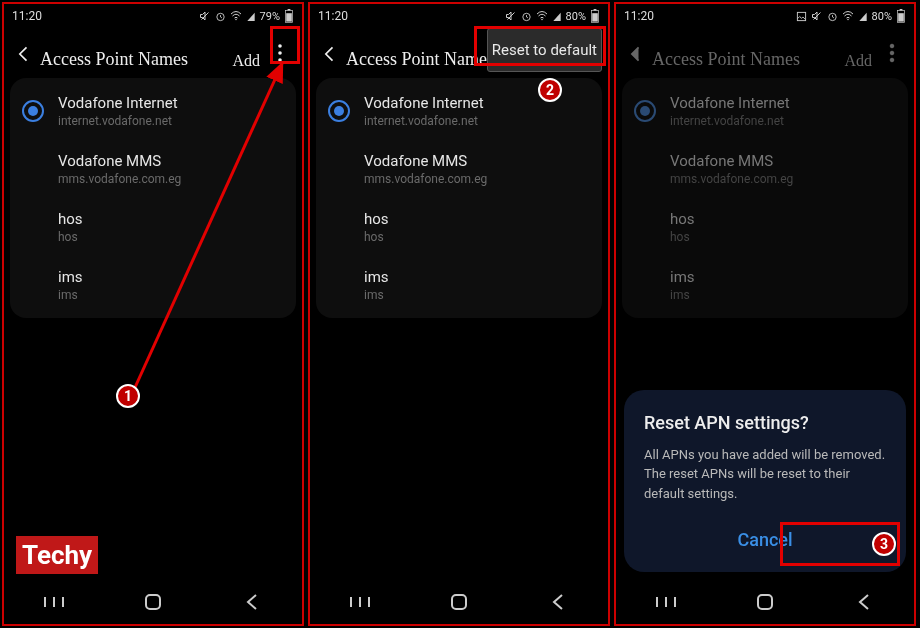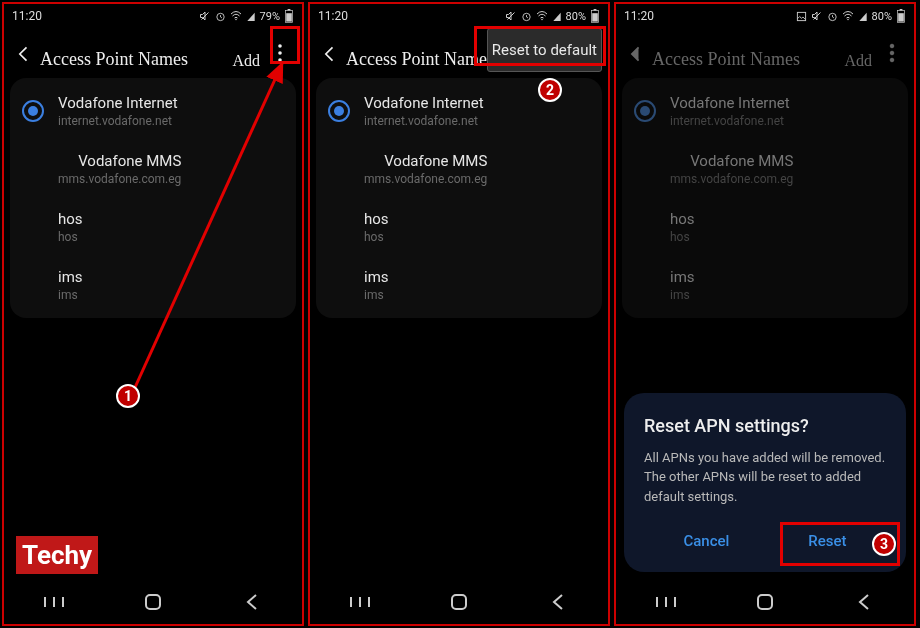--- a/index.html
+++ b/index.html
@@ -23,40 +23,40 @@
   .dim .appbar-title, .dim .add-btn, .dim .back svg path, .dim .more svg circle { color: #666; stroke: #666; fill: #666; }
   .dim .appbar { color:#666; }
 
   .list-card { margin: 8px 6px 0 6px; background: #0e0e0e; border-radius: 16px; padding: 4px 0; }
   .apn-row { display: flex; align-items: center; padding: 12px 16px 12px 12px; }
   .radio { width: 22px; height: 22px; border: 2px solid #444; border-radius: 50%; margin-right: 14px; flex: 0 0 22px; display:flex; align-items:center; justify-content:center; }
   .radio.selected { border-color: #3b7fe0; }
   .radio.selected::after { content:""; width: 10px; height:10px; background:#3b7fe0; border-radius:50%; }
   .radio.hidden { visibility: hidden; }
   .apn-text { display:flex; flex-direction:column; }
-  .apn-name { color:#e6e6e6; font-size:15px;text-align:right; }
+  .apn-name { color:#e6e6e6; font-size:15px; }
   .apn-sub { color:#6a6a6a; font-size:12px; margin-top:2px; }
   .dim .apn-name { color:#777; }
   .dim .apn-sub { color:#444; }
   .dim .list-card { background:#0a0a0a; }
   .dim .radio.selected { border-color:#2a4a73; }
   .dim .radio.selected::after { background:#2a4a73; }
   .dim .radio { border-color:#333; }
 
   .navbar { position:absolute; bottom:0; left:0; right:0; height:44px; display:flex; justify-content:space-around; align-items:center; }
   .navbar div { width:60px; height:30px; display:flex; align-items:center; justify-content:center; }
 
   
   .menu-popup { position:absolute; top:24px; right:6px; background:#2b2b2b; border:1px solid #555; border-radius:3px; padding: 12px 4px; color:#e8e8e8; font-size:15px; }
 
   .dialog { position:absolute; left:8px; right:8px; bottom:52px; background:#0f172a; border-radius:20px; padding:22px 20px 14px 20px; }
   .dialog-title { color:#eee; font-size:18px; font-weight:500; margin-bottom:12px; }
   .dialog-body { color:#b9b9b9; font-size:13px; line-height:1.5; margin-bottom:18px; }
   .dialog-actions { display:flex; justify-content:space-around; }
-  .dlg-btn { color:#3a8fe6; font-size:15px; font-weight:500; padding:8px 24px; }
+  .dlg-btn { color:#3a8fe6; font-size:18px; font-weight:500; padding:8px 24px; }
 
   
   .redbox { position:absolute; border:3px solid #e20000; pointer-events:none; }
   .num-badge { position:absolute; width:24px; height:24px; border-radius:50%; background:#c00000; border:2px solid #fff; color:#fff; font-size:14px; font-weight:700; display:flex; align-items:center; justify-content:center; pointer-events:none; }
   .arrow-svg { position:absolute; pointer-events:none; }
   .logo { position:absolute; left:12px; bottom:50px; display:flex; font-size:26px; font-weight:700; }
   .logo .techy { background:#c01818; color:#fff; padding:4px 6px; }
   .logo .folder { color:#fff; padding:4px 4px; }
 </style>
 </head>
@@ -355,23 +355,22 @@
         </div>
       <div>
           <svg width="14" height="18" viewBox="0 0 14 18">
             <path d="M11 2 L3 9 L11 16" stroke="#ccc" stroke-width="2" fill="none"></path>
           </svg>
         </div>
     </div>
 
     <div class="dialog">
       <div class="dialog-title">Reset APN settings?</div>
-      <div class="dialog-body">All APNs you have added will be removed. The other APNs will be reset to added default settings.</div>
+      <div class="dialog-body">All APNs you have added will be removed. The reset APNs will be reset to their default settings.</div>
       <div class="dialog-actions">
         <div class="dlg-btn">Cancel</div>
-        <div class="dlg-btn">Reset</div>
       </div>
     </div>
     <div class="redbox" style="bottom:58px; right:14px; width:120px; height:44px;"></div>
     <div class="num-badge" style="bottom:68px; right:18px;">3</div>
   </div>
 
 </div>
 
 </body></html>

